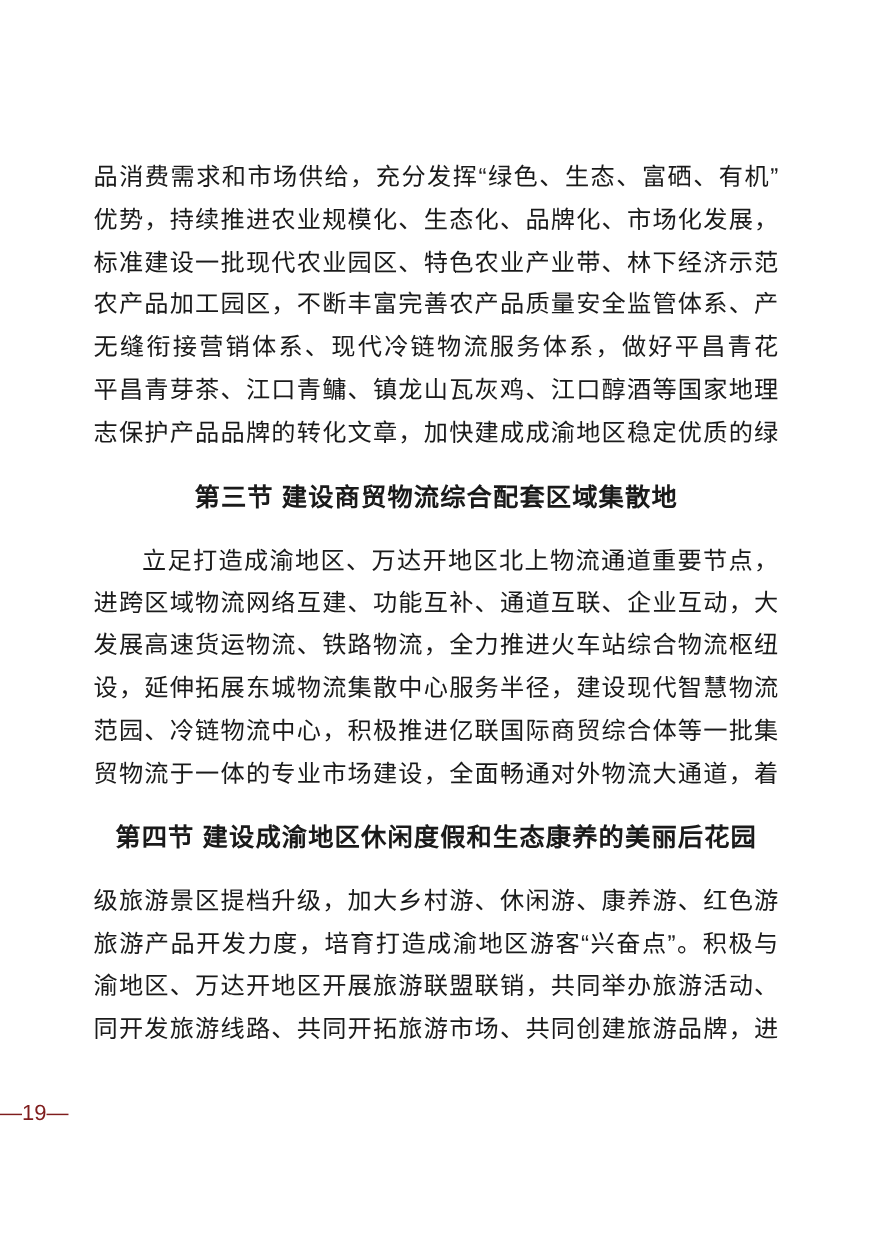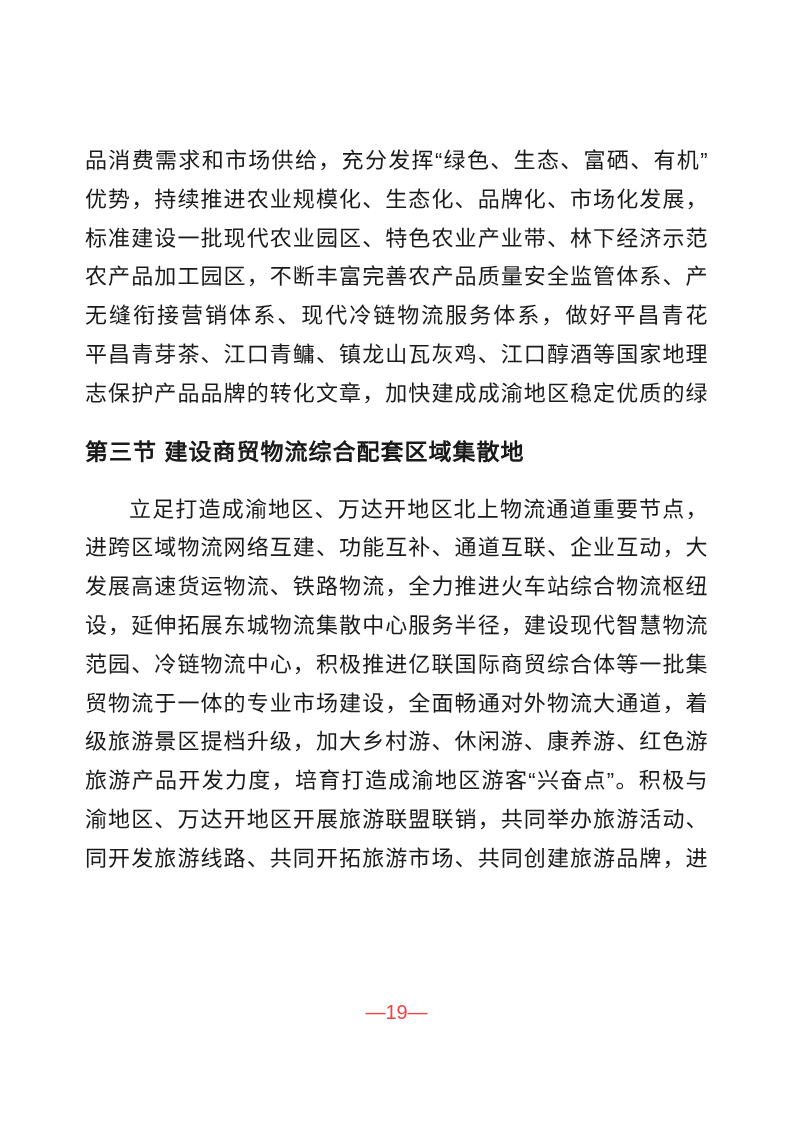--- a/index.html
+++ b/index.html
@@ -33,31 +33,32 @@
   }
   .line.indent {
     padding-left: 44px;
   }
   .heading {
     font-size: 23px;
     line-height: 38.8px;
     height: 38.8px;
     overflow: hidden;
     font-weight: bold;
+    text-align: center;
     letter-spacing: 1px;
   }
   .footer {
     position: absolute;
     left: 0;
     top: 996px;
     width: 100%;
-    text-align: center;
+    text-align: left;
     font-size: 20px;
     line-height: 32px;
-    color: #ef4444;
+    color: #7f1d1d;
   }
 </style>
 </head>
 <body>
 
 <div class="page">
   <div class="content">
 
     <section>
       <div class="line">品消费需求和市场供给，充分发挥“绿色、生态、富硒、有机”</div>
@@ -73,20 +74,21 @@
 
     <section>
       <div class="line indent">立足打造成渝地区、万达开地区北上物流通道重要节点，推</div>
       <div class="line">进跨区域物流网络互建、功能互补、通道互联、企业互动，大力</div>
       <div class="line">发展高速货运物流、铁路物流，全力推进火车站综合物流枢纽建</div>
       <div class="line">设，延伸拓展东城物流集散中心服务半径，建设现代智慧物流示</div>
       <div class="line">范园、冷链物流中心，积极推进亿联国际商贸综合体等一批集商</div>
       <div class="line">贸物流于一体的专业市场建设，全面畅通对外物流大通道，着力</div>
     </section>
 
+    <h2 class="heading">第四节 建设成渝地区休闲度假和生态康养的美丽后花园</h2>
 
     <section>
       <div class="line">级旅游景区提档升级，加大乡村游、休闲游、康养游、红色游等</div>
       <div class="line">旅游产品开发力度，培育打造成渝地区游客“兴奋点”。积极与成</div>
       <div class="line">渝地区、万达开地区开展旅游联盟联销，共同举办旅游活动、共</div>
       <div class="line">同开发旅游线路、共同开拓旅游市场、共同创建旅游品牌，进一</div>
     </section>
 
   </div>
 

